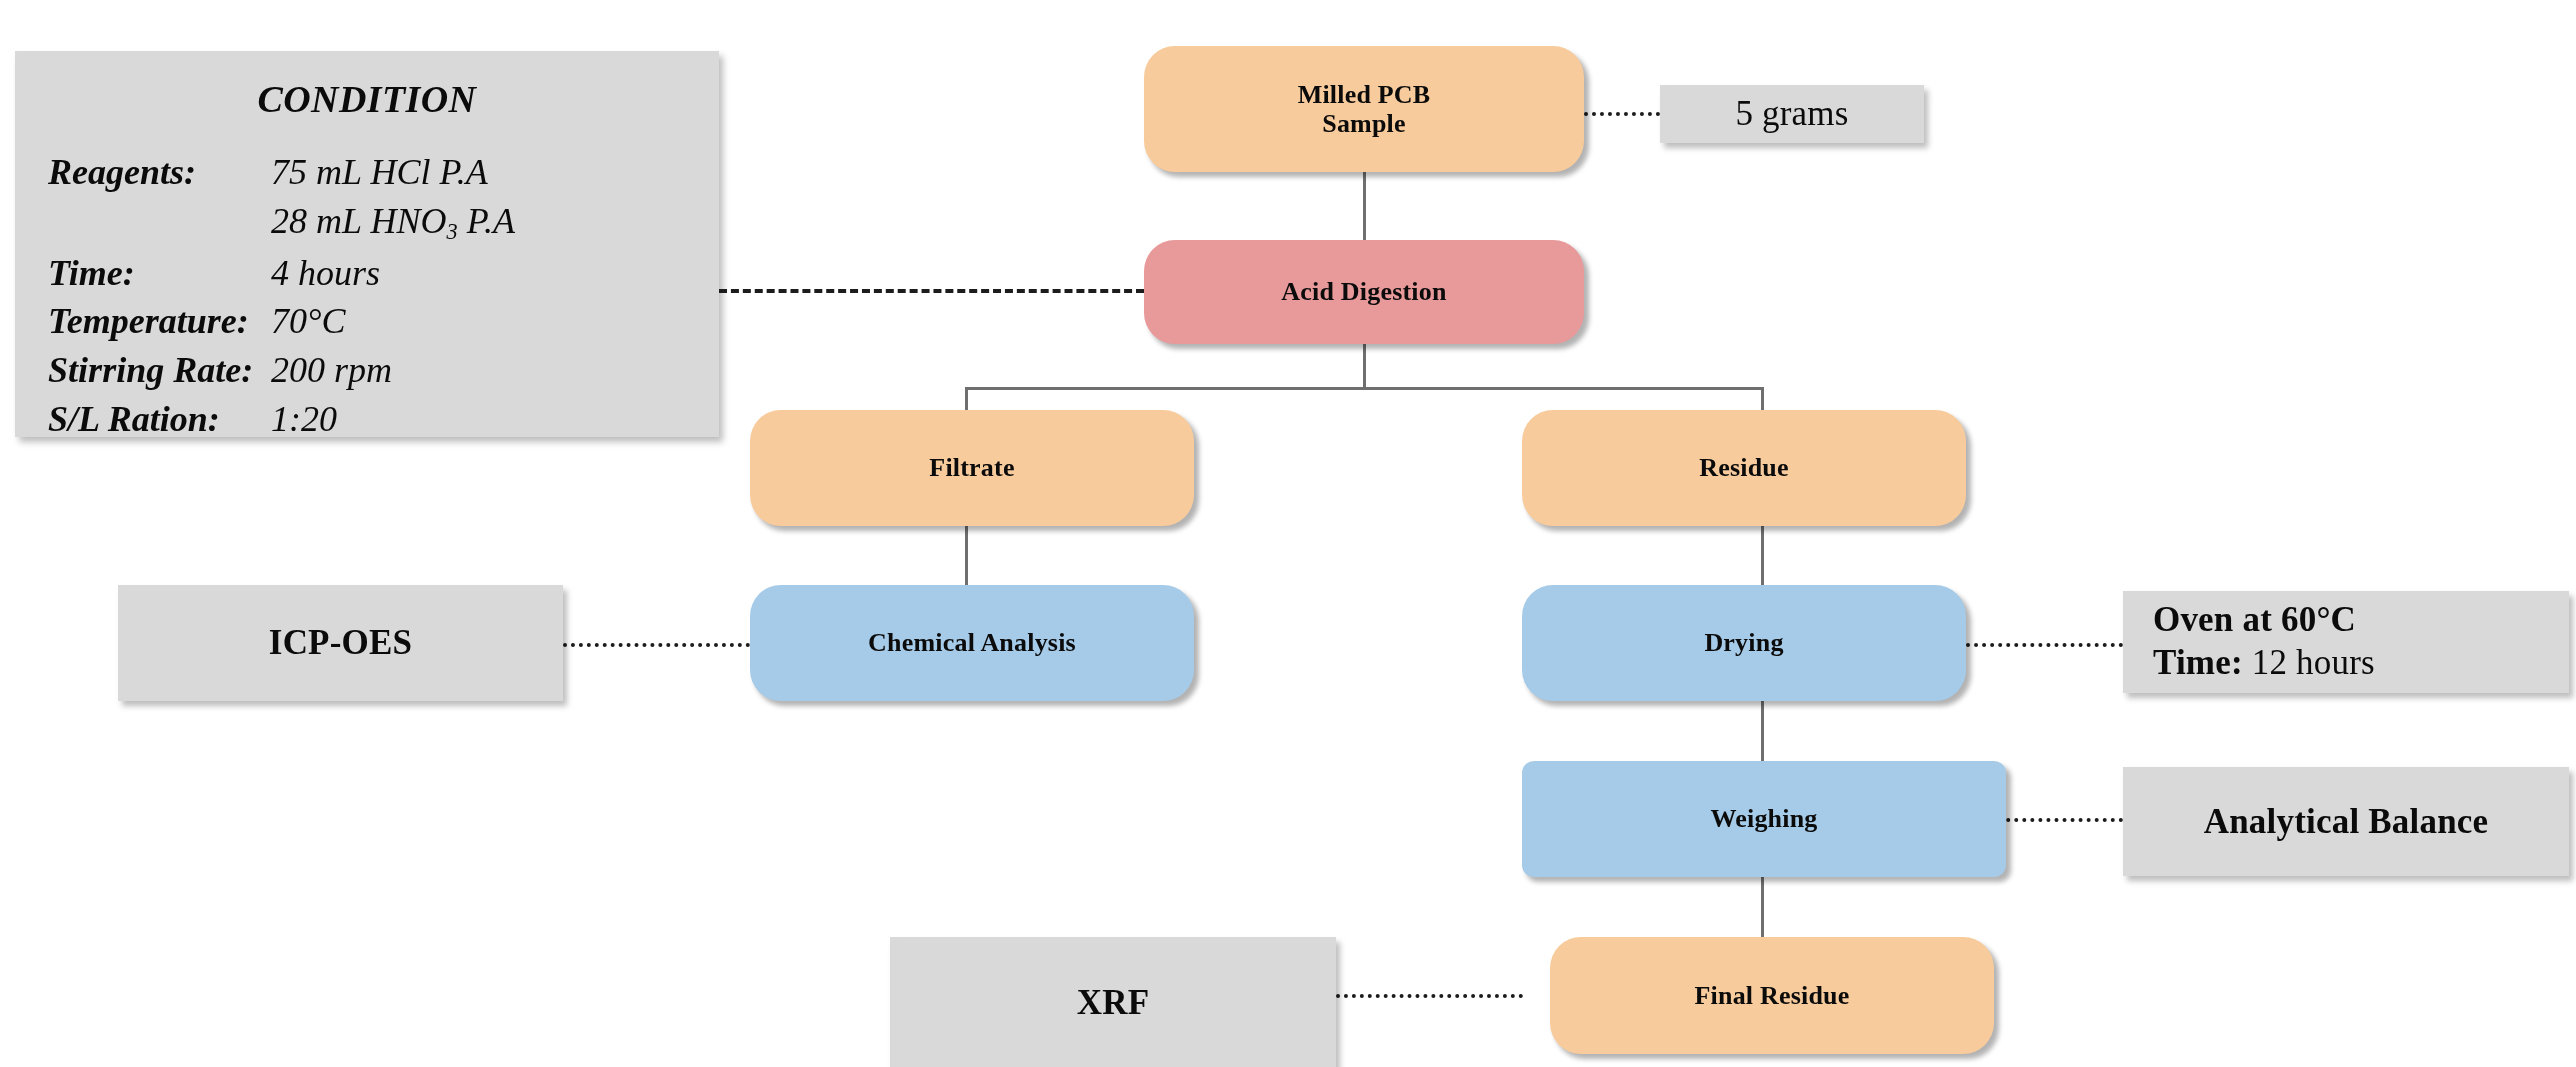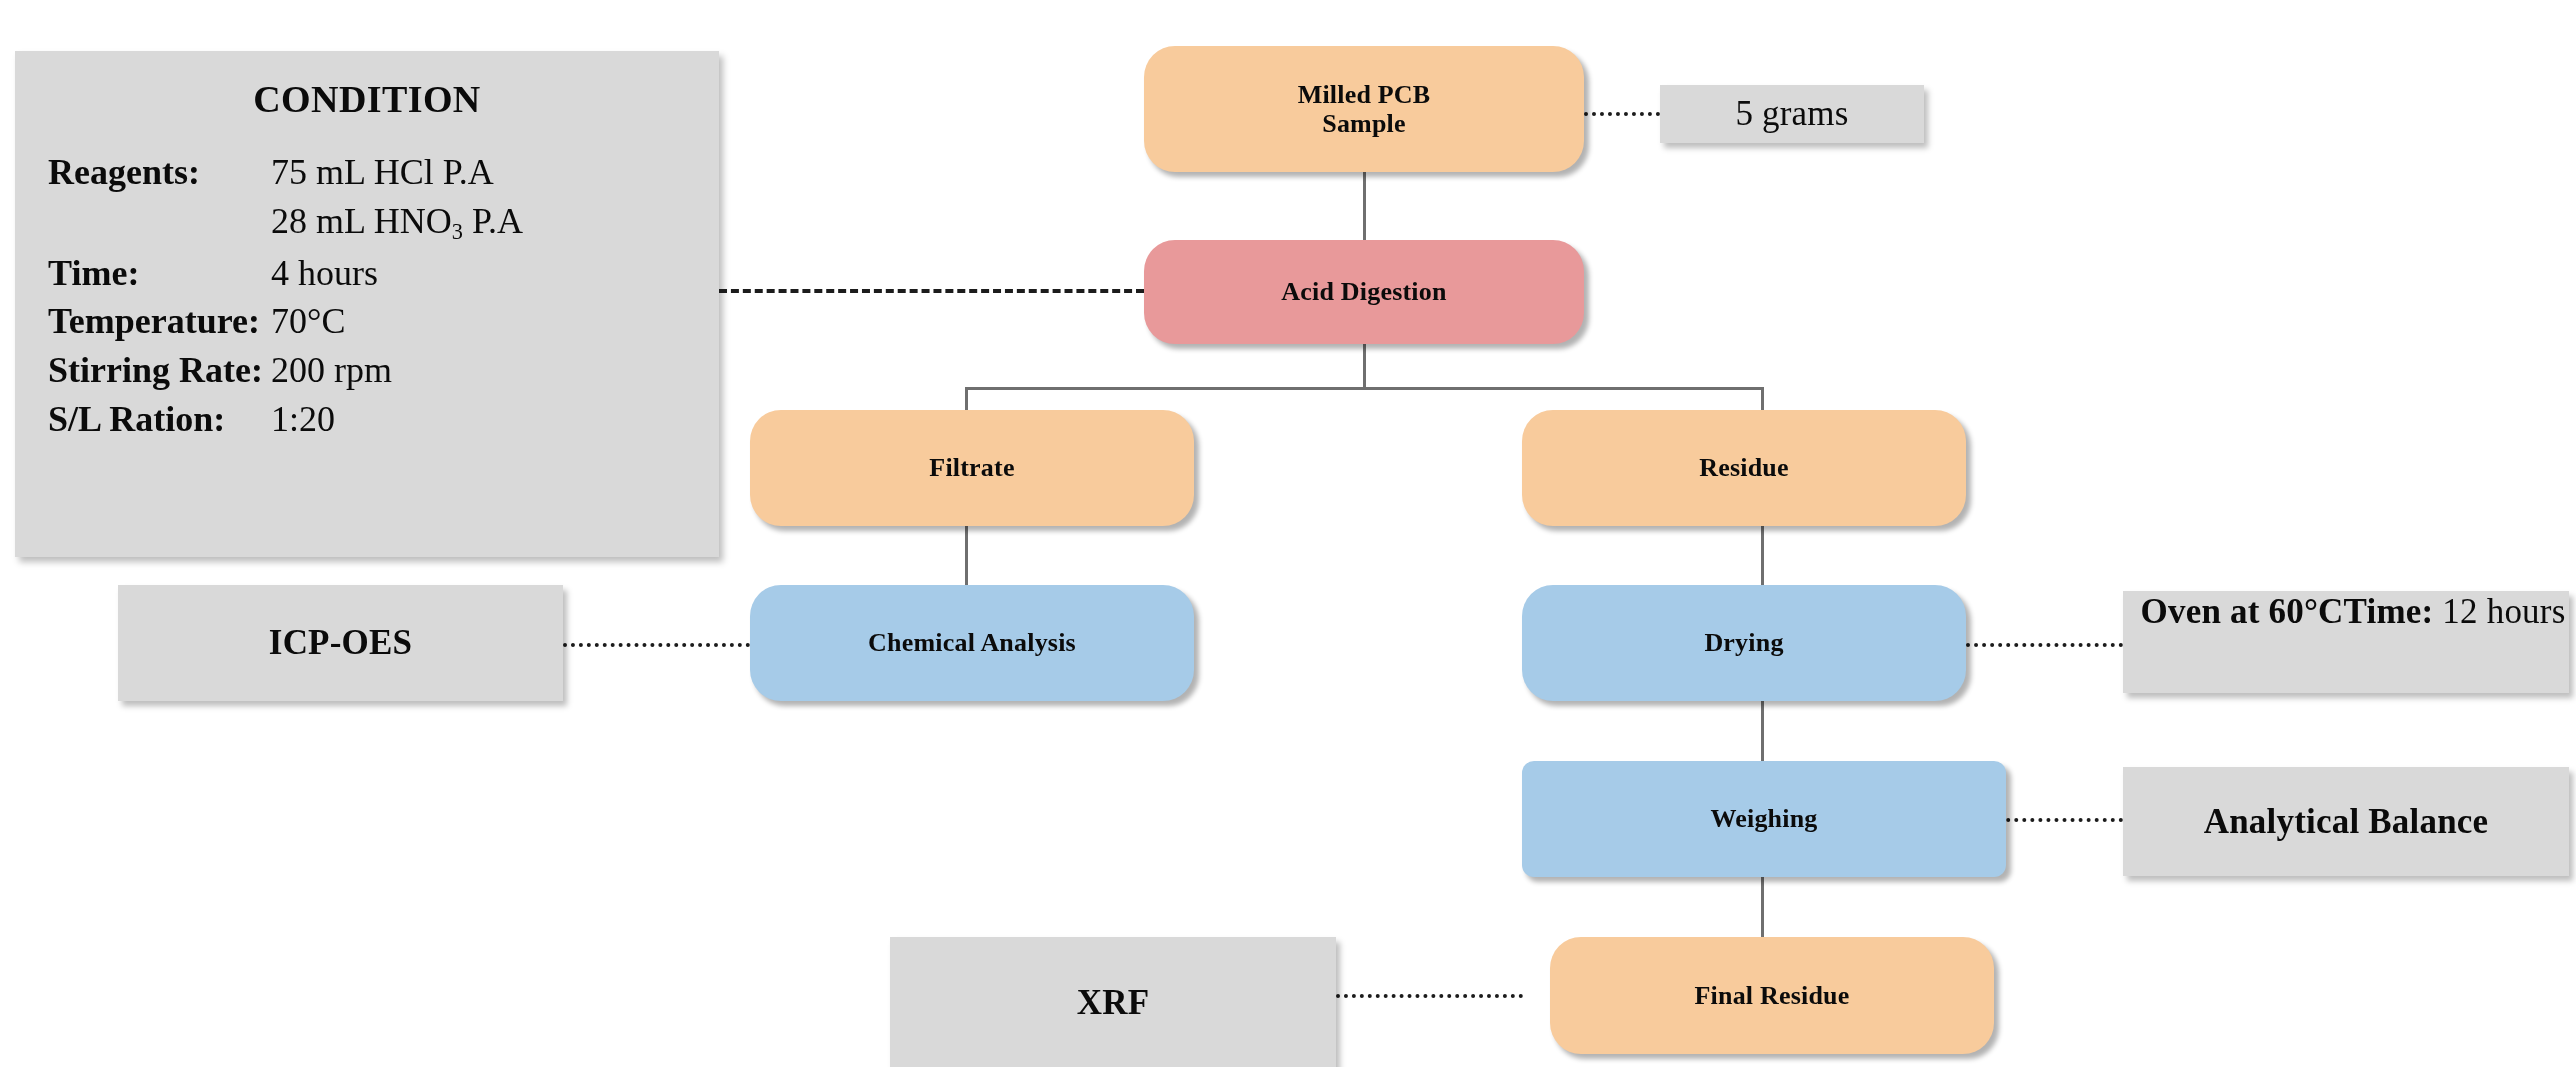--- a/index.html
+++ b/index.html
@@ -95,35 +95,35 @@
     font-weight: bold;
     white-space: nowrap;
   }
   .cond-val { white-space: nowrap; }
   sub {
     font-size: 0.62em;
     vertical-align: -0.28em;
   }
 
   .two-line {
-    flex-direction: row;
+    flex-direction: column;
     align-items: flex-start;
-    padding-left: 14px;
+    padding-left: 30px;
     text-align: center;
     line-height: 1.22;
   }
   .two-line > div { white-space: nowrap; }
   .lbl-bold { font-weight: bold; }
 </style>
 </head>
 <body>
 
 <div id="canvas">
 
-  <div id="condition-panel" style="left:15px; top:51px; width:704px; height:506px;">
+  <div id="condition-panel" style="left:15px; top:51px; width:704px; height:386px;font-style:italic;">
     <div id="condition-title">CONDITION</div>
     <div id="condition-list">
 
       <div class="cond-key">Reagents:</div>
       <div class="cond-val">75 mL HCl P.A</div>
 
       <div class="cond-key"></div>
       <div class="cond-val"><span>28 mL HNO</span><sub>3</sub><span> P.A</span></div>
 
       <div class="cond-key">Time:</div>

